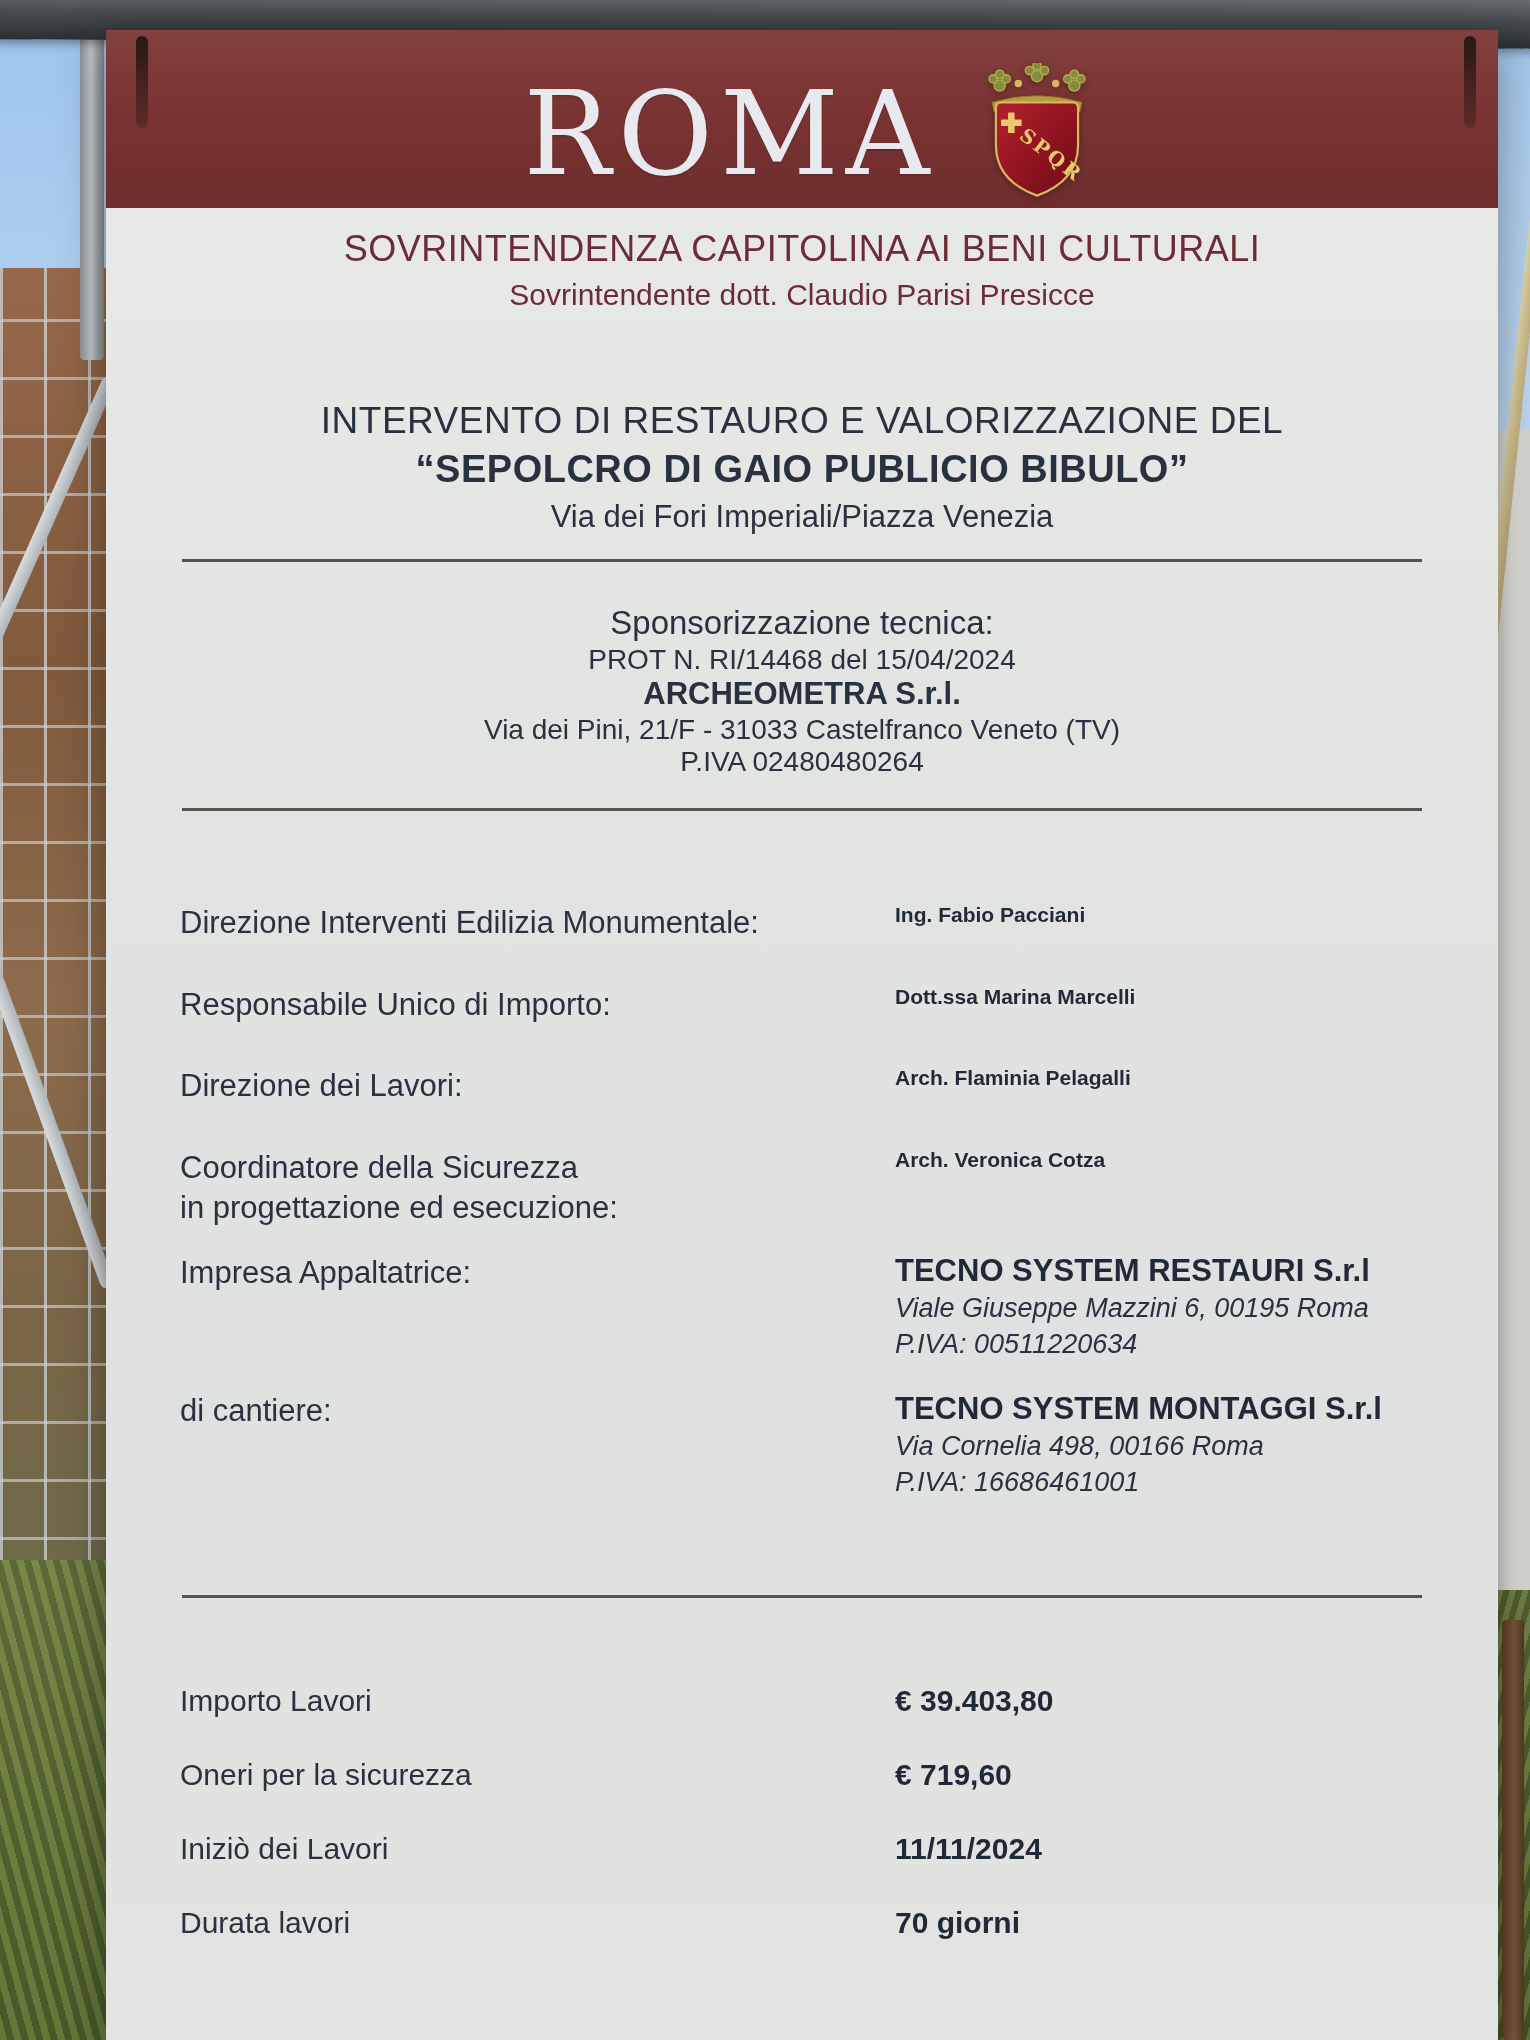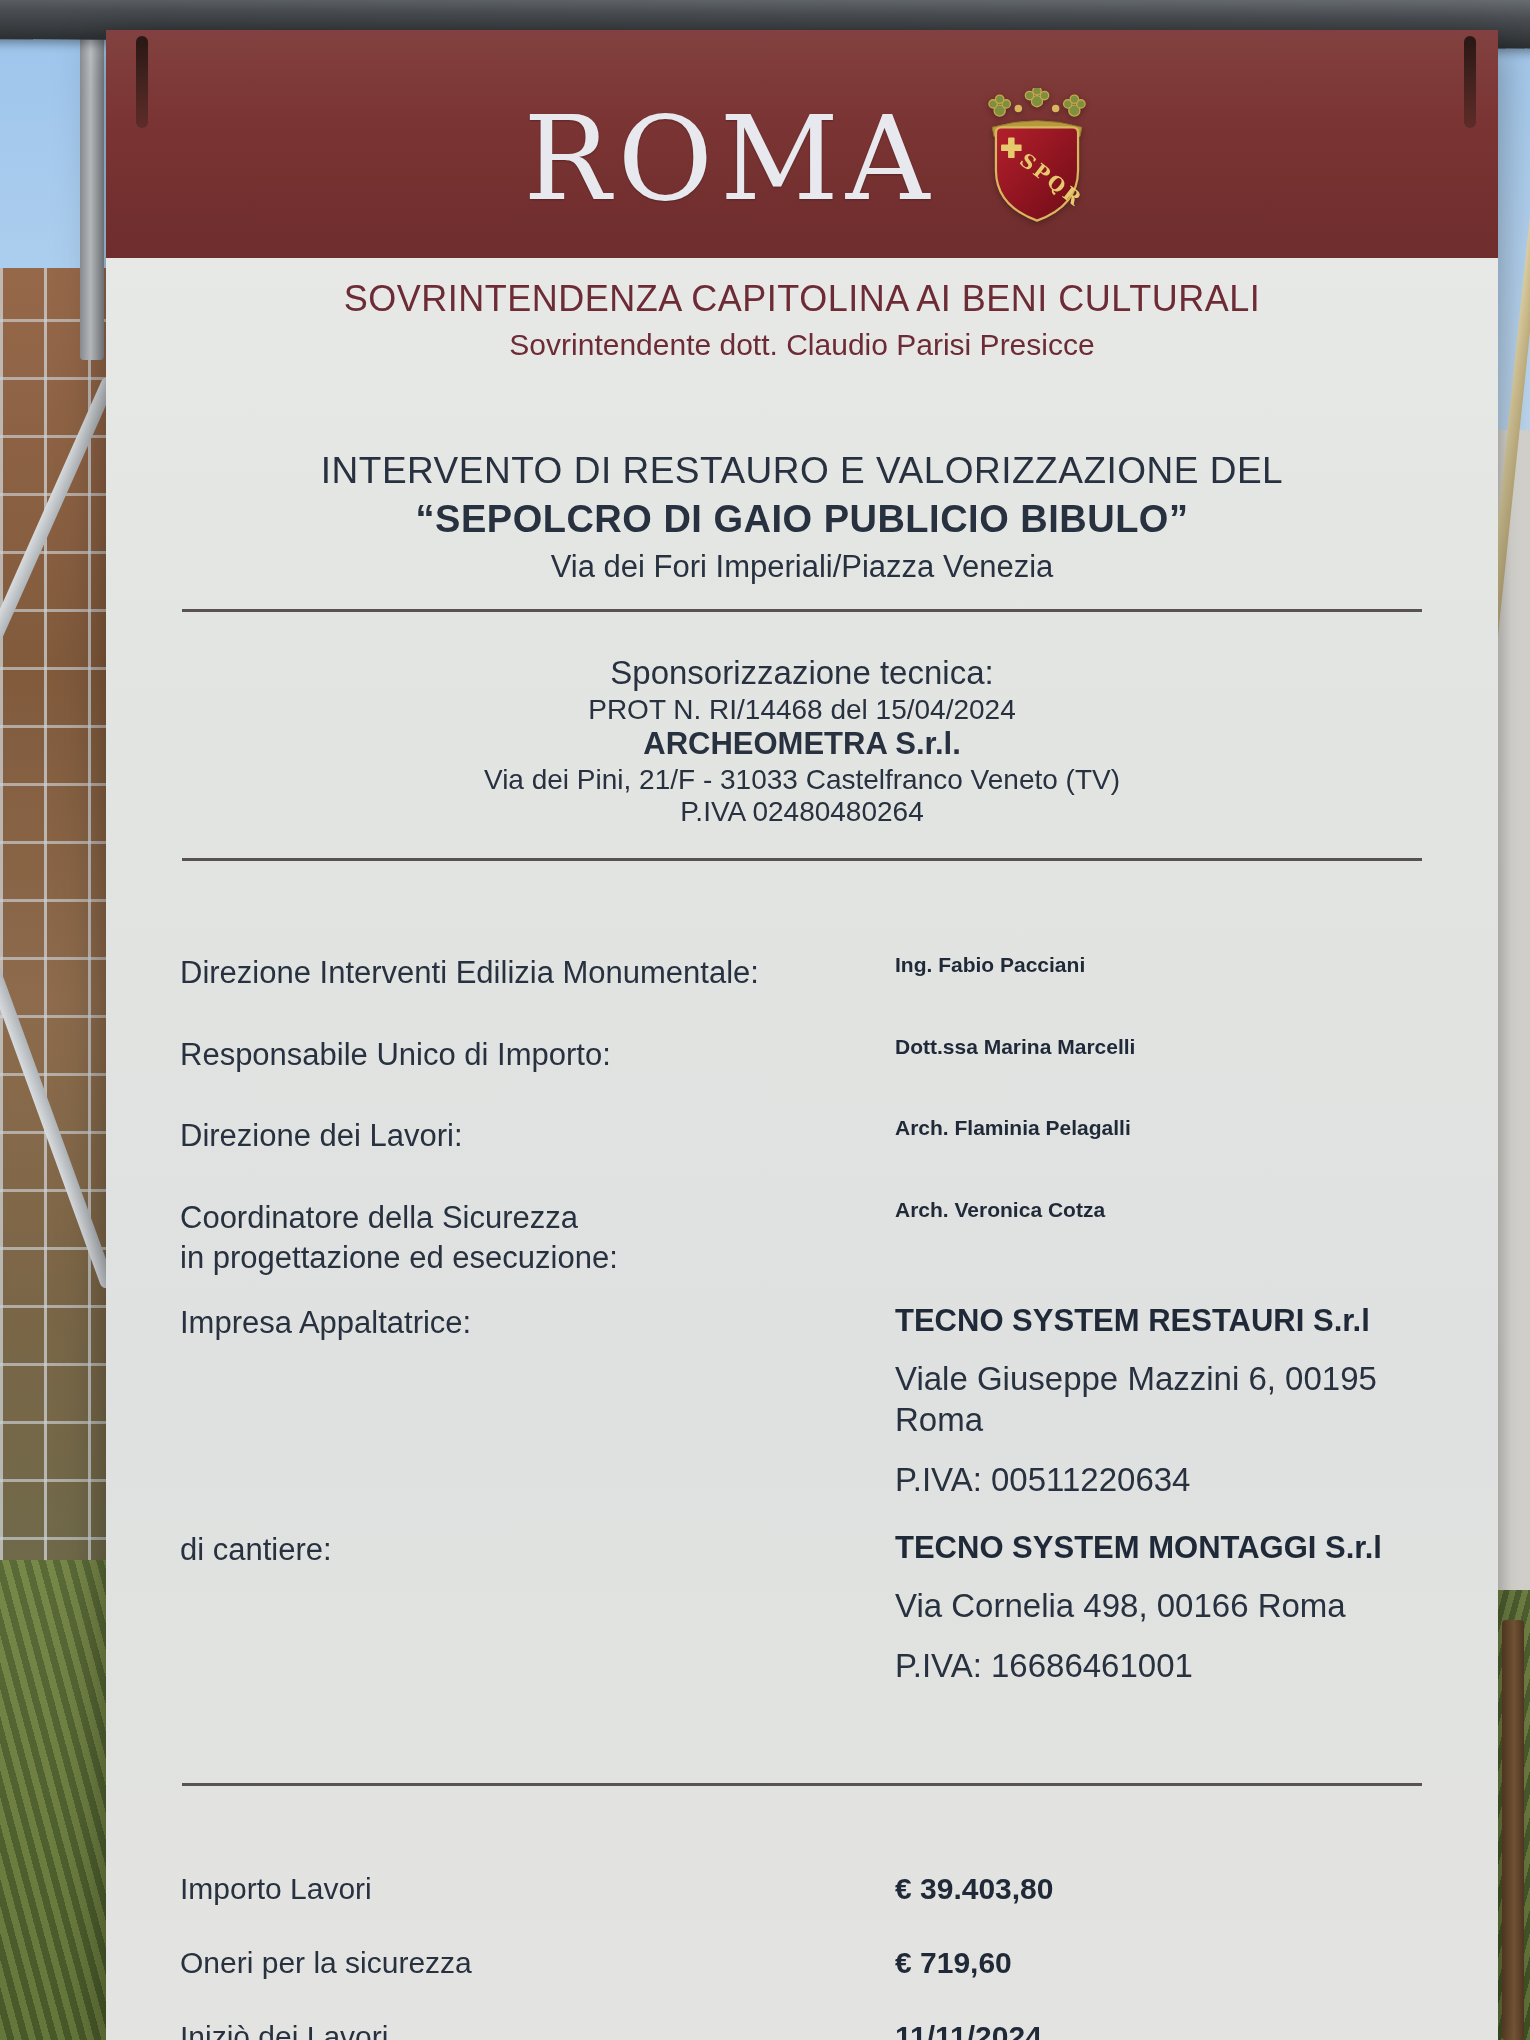--- a/index.html
+++ b/index.html
@@ -45,21 +45,21 @@
 
   .scaffold-pipe{ position:absolute; left:-12px; top:-10px; width:1560px; height:54px;
     background:linear-gradient(180deg,#70757a 0%,#4a4e52 45%,#2c2f32 100%);
     transform:rotate(.35deg); box-shadow:0 4px 10px rgba(0,0,0,.35); }
 
   
   .sign-panel{ position:absolute; left:106px; top:30px; width:1392px; height:2010px;
     background:linear-gradient(180deg,#eaebe9 0%,#e3e5e3 30%,#dfe1e0 68%,#e3e4e1 100%);
     box-shadow:0 12px 44px rgba(0,0,0,.38); }
 
-  .band{ position:relative; height:228px;
+  .band{ position:relative; height:178px;
     background:linear-gradient(180deg,#824140 0%,#7a3433 40%,#6f2d2d 100%); }
   .zip{ position:absolute; top:6px; width:12px; height:92px; border-radius:6px;
     background:linear-gradient(180deg,rgba(25,15,12,.85),rgba(60,35,28,.45)); }
   .zip-l{ left:30px; } .zip-r{ right:22px; }
 
   .brand{ height:100%; display:flex; justify-content:center; align-items:center;
     gap:44px; padding-top:30px; transform:translateX(6px); }
   .roma{ font-family:"DejaVu Serif", "Liberation Serif", serif; font-size:116px;
     font-weight:400; letter-spacing:7px; color:#e8e9ef;
     text-shadow:0 1px 2px rgba(0,0,0,.25); line-height:1; }
@@ -87,21 +87,21 @@
   .spon-vat{ font-size:28px; }
 
   .rows{ margin-top:92px; padding-left:74px; padding-right:32px; color:#28313f; }
   .row{ display:grid; grid-template-columns:715px 1fr; align-items:start; }
   .row-gap{ margin-bottom:42px; }
   .row-gap-sm{ margin-bottom:26px; }
   .row-gap-md{ margin-bottom:30px; }
   .lbl{ font-size:31px; line-height:1.28; }
   .val{ font-size:21px; font-weight:700; color:#1f2937; }
   .co-name{ font-size:31px; font-weight:700; color:#1f2937; }
-  .co-line{ font-size:33px; line-height:1.22; margin-top:20px; }
+  .co-line{ font-size:27px; line-height:1.22; margin-top:3px;font-style:italic; }
 
   .figures{ margin-top:86px; padding-left:74px; color:#28313f; }
   .fig-row{ display:grid; grid-template-columns:715px 1fr; margin-bottom:40px; }
   .fig-lbl{ font-size:30px; }
   .fig-val{ font-size:30px; font-weight:700; color:#1f2937; }
 </style>
 </head>
 <body>
 
 <div class="scene">

